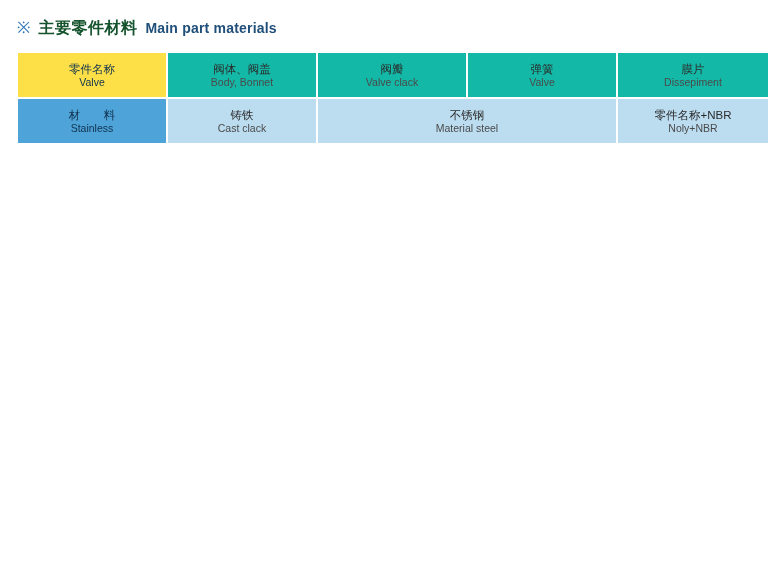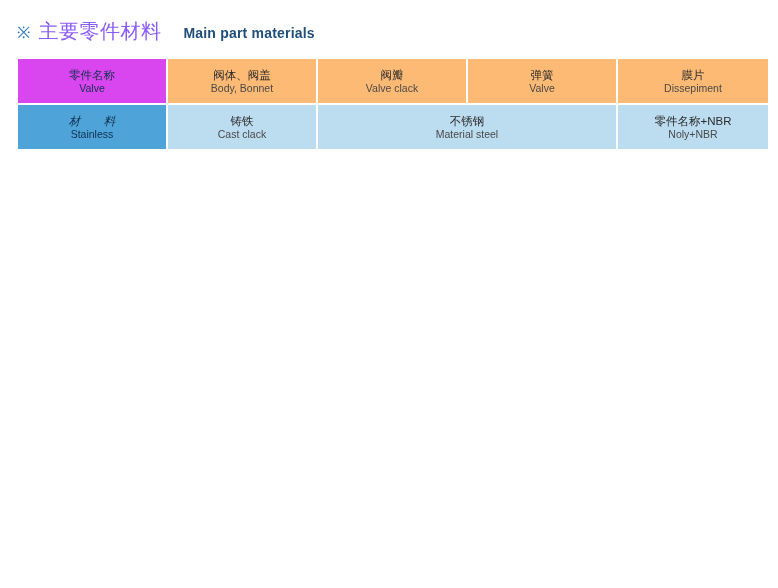--- a/index.html
+++ b/index.html
@@ -26,31 +26,31 @@
     align-items: baseline;
     gap: 8px;
     margin: 0 0 12px 1px;
   }
   .title-mark {
     font-size: 16px;
     color: #2e75b6;
     line-height: 1;
   }
   .title-cn {
-    font-size: 20px;
-    font-weight: normal;
-    color: #8b5cf6;
+    font-size: 16px;
+    font-weight: bold;
+    color: #14532d;
     letter-spacing: 0.5px;
   }
   .title-en {
     font-size: 14px;
     font-weight: bold;
     color: #1f4e79;
     letter-spacing: 0.2px;
-    margin-left: 14px;
+    margin-left: 0;
   }
 
   table.matrix {
     border-collapse: separate;
     border-spacing: 2px;
     width: 746px;
     table-layout: fixed;
   }
   table.matrix td {
     padding: 0;
@@ -70,34 +70,33 @@
   .cn {
     font-size: 11.5px;
     color: #2b2b2b;
   }
   .en {
     font-size: 10.5px;
     color: #4a4a4a;
   }
 
   
-  tr.head td.corner .cell { background: #d946ef; }
+  tr.head td.corner .cell { background: #fde047; }
   tr.head td.corner .cn,
   tr.head td.corner .en { color: #10324e; }
-  tr.head td.hcell .cell { background: #fdba74; }
+  tr.head td.hcell .cell { background: #14b8a6; }
 
   tr.body td.corner .cell { background: #4ea3d8; }
   tr.body td.corner .cn,
   tr.body td.corner .en { color: #10324e; }
   tr.body td.bcell .cell { background: #bcdcf0; align-items: center; }
 
   .spaced {
     letter-spacing: 6px;
     padding-left: 6px;
-    font-style: italic;
   }
 </style>
 </head>
 <body>
 
 <div class="page">
 
   <div class="title-row">
     <span class="title-mark">※</span>
     <span class="title-cn">主要零件材料</span>

